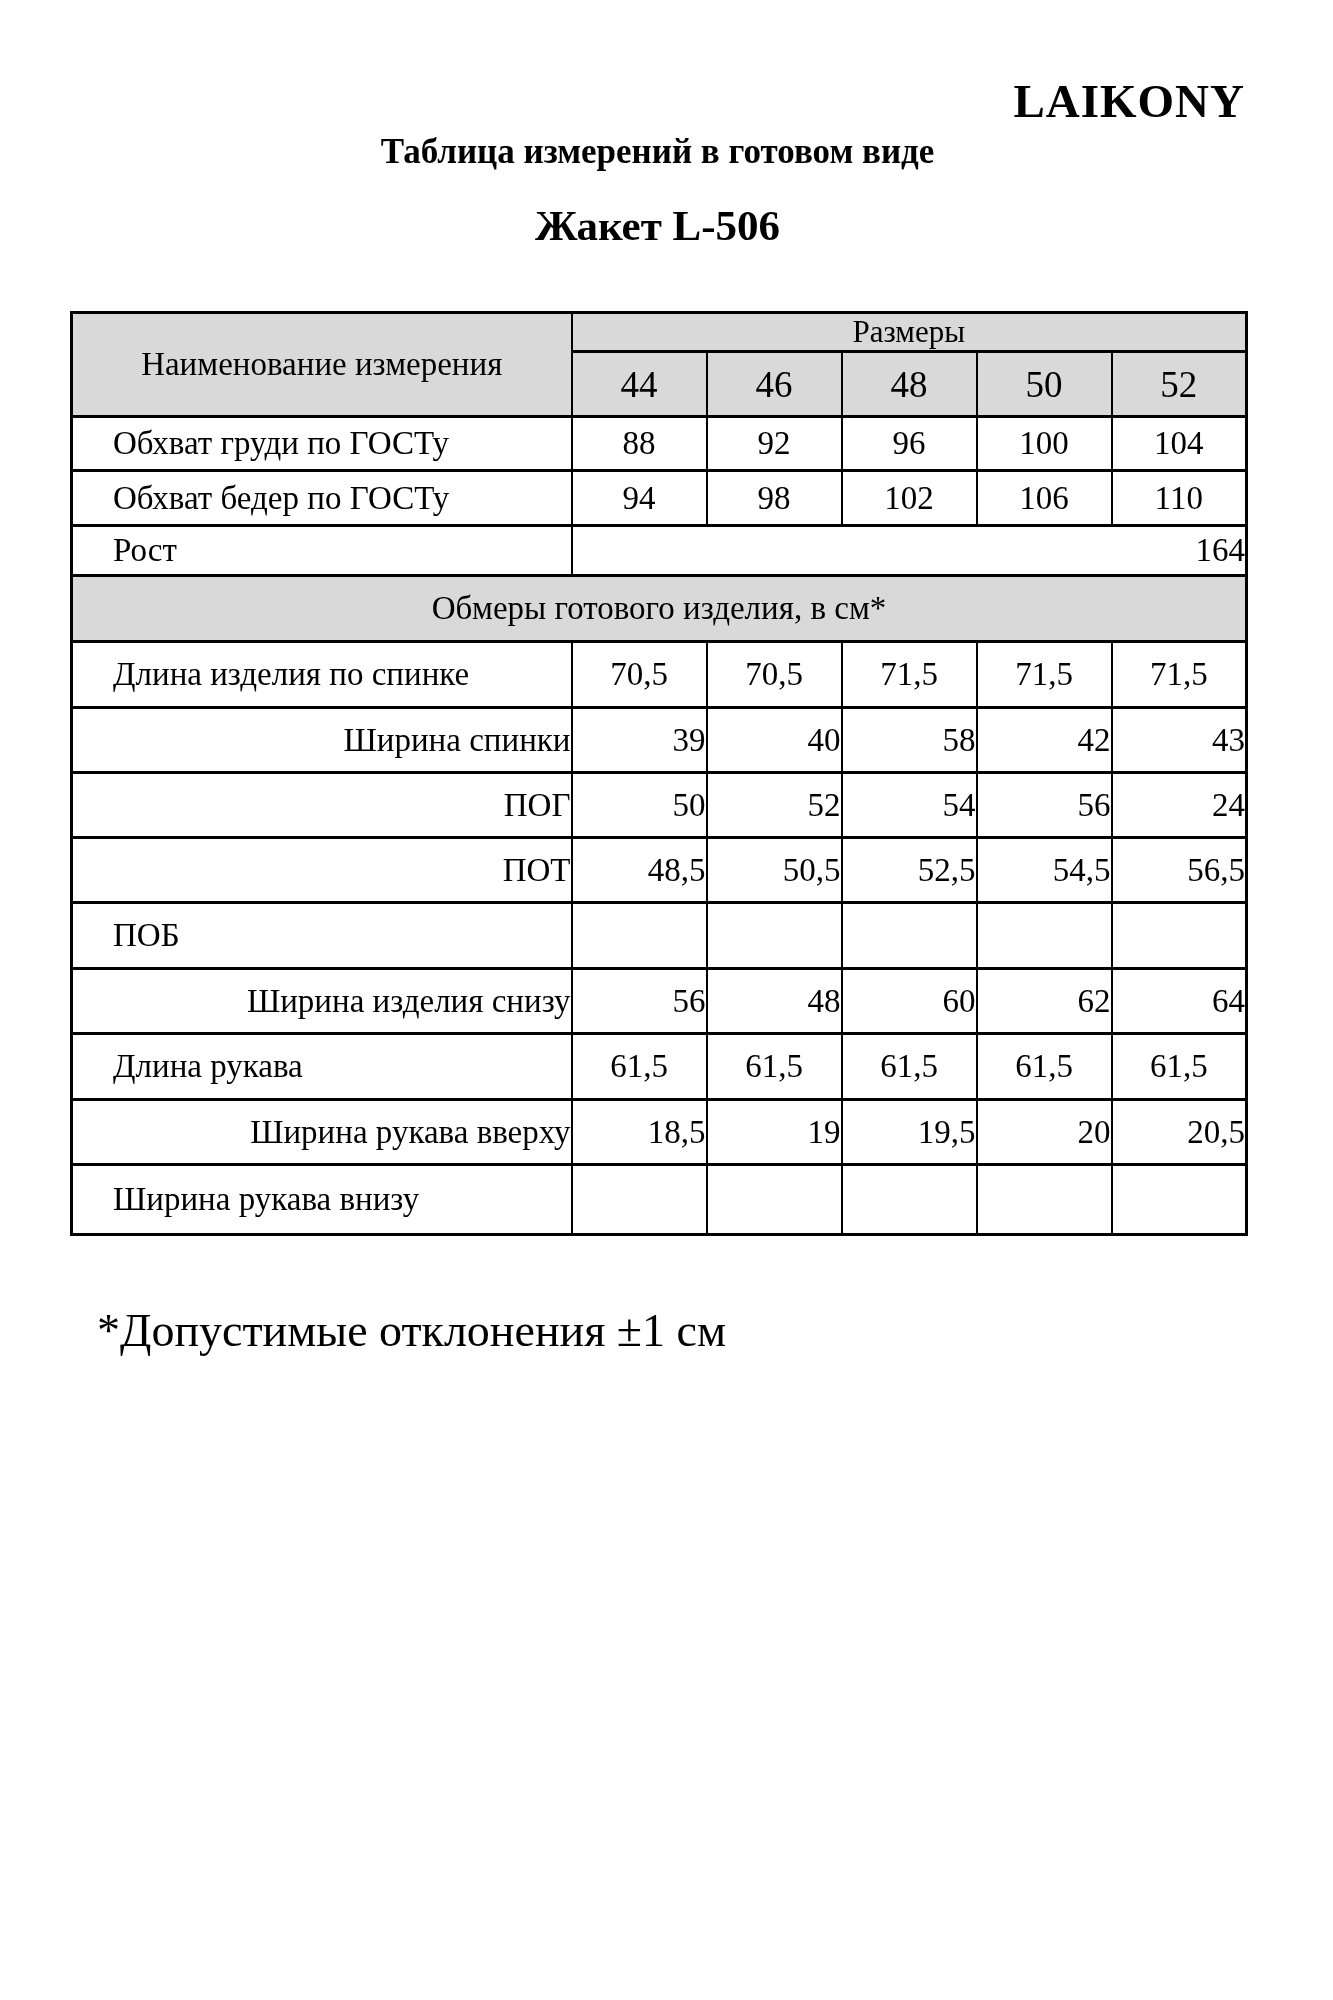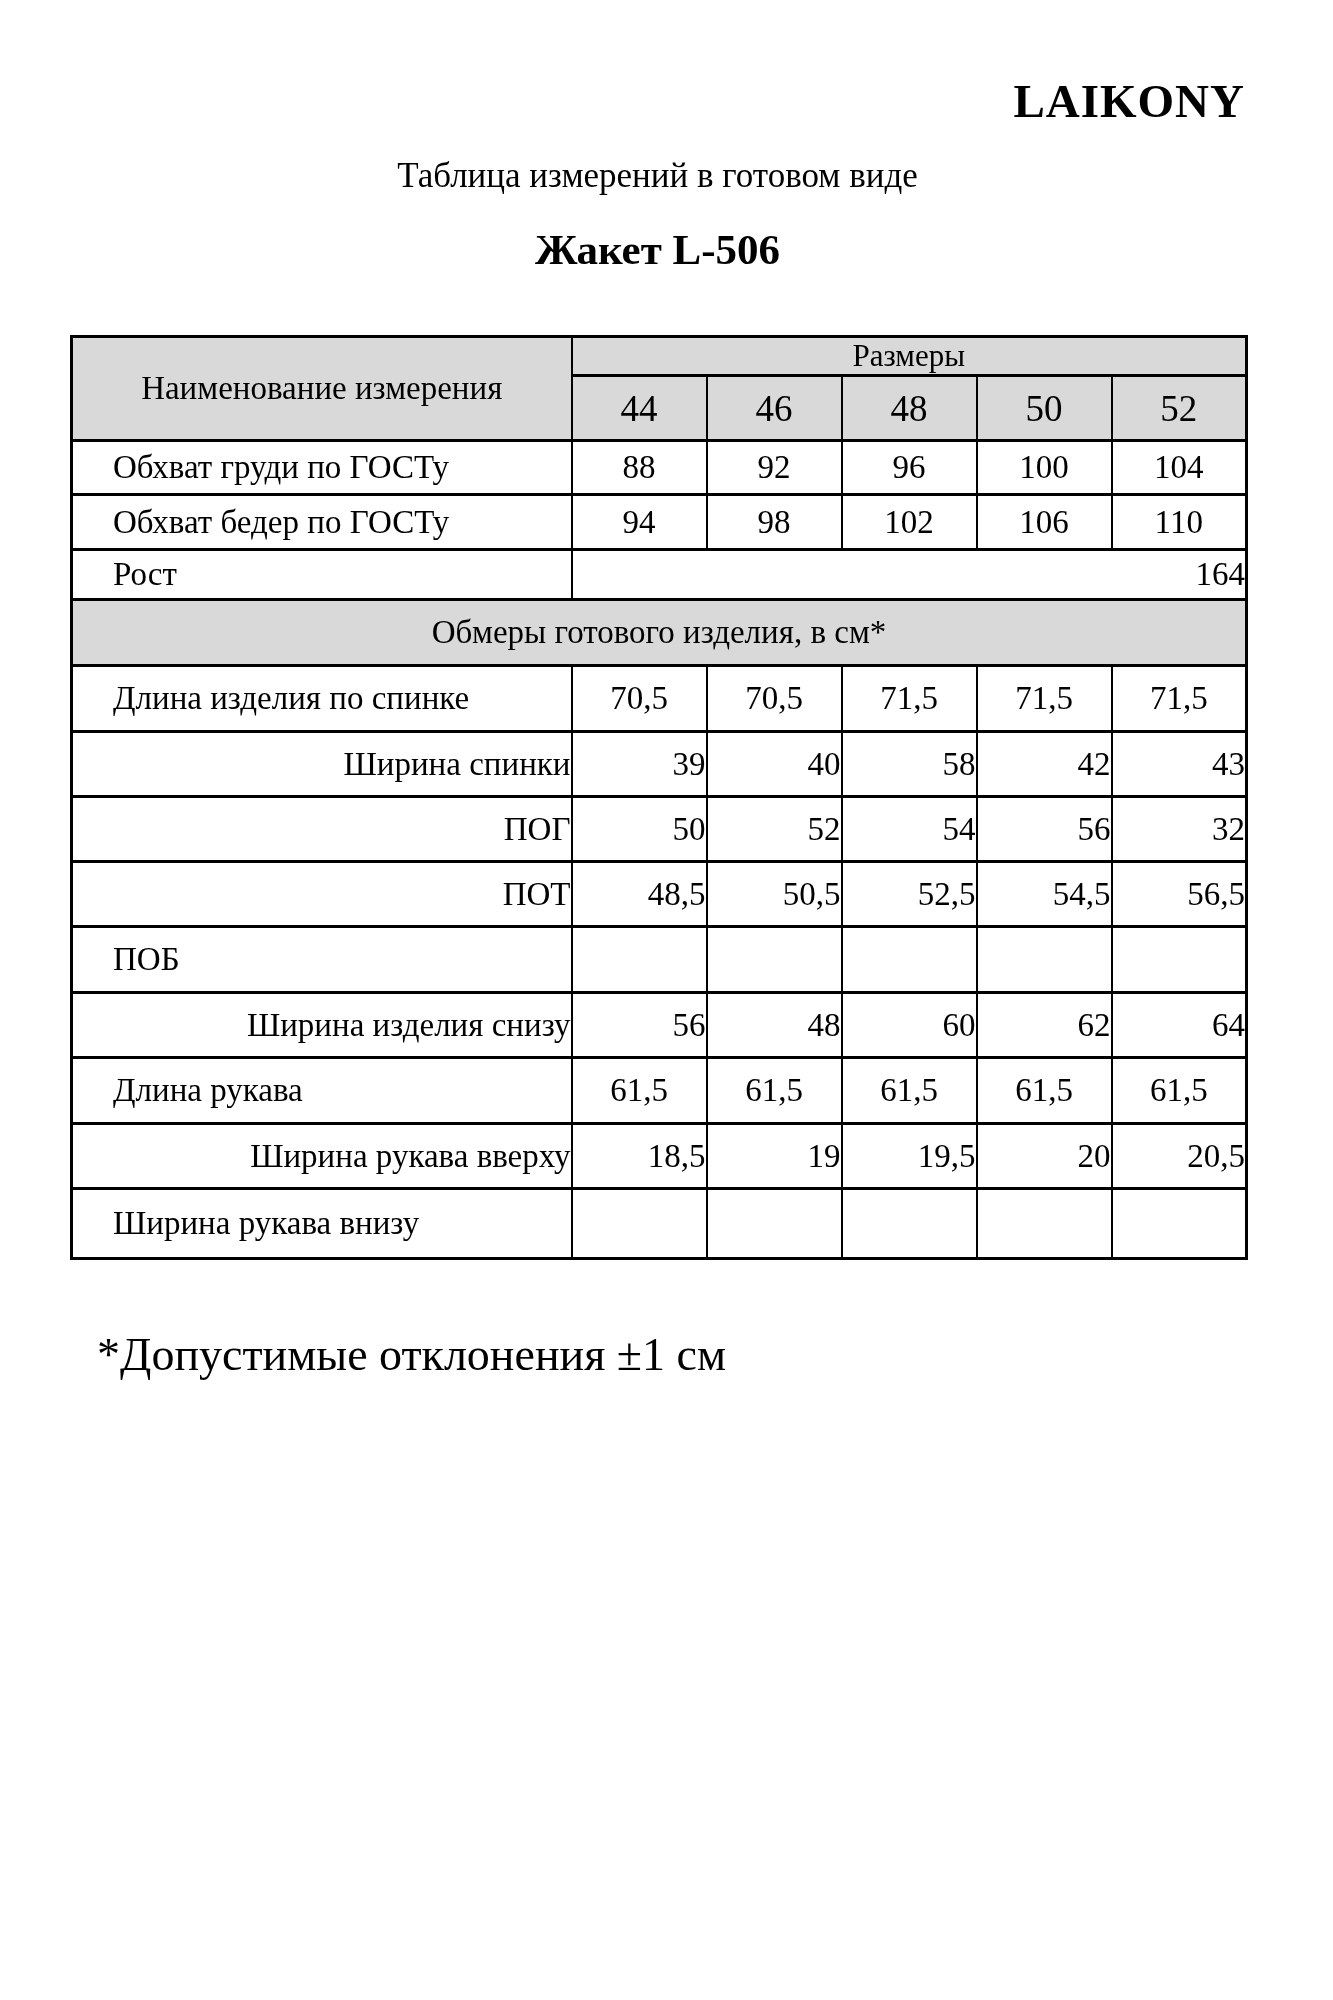--- a/index.html
+++ b/index.html
@@ -20,24 +20,23 @@
   }
   .brand-title {
     margin-top: 72px;
     text-align: right;
     font-size: 47px;
     font-weight: bold;
     letter-spacing: 1px;
     line-height: 1.25;
   }
   .doc-subtitle {
-    margin-top: 24px;
     text-align: center;
     font-size: 35px;
-    font-weight: normal;
+    font-weight: bold;
     line-height: 1.2;
   }
   .product-title {
     margin-top: 27px;
     text-align: center;
     font-size: 43px;
     font-weight: bold;
     line-height: 1.2;
   }
   table.size-table {
@@ -170,21 +169,21 @@
         <td class="val">58</td>
         <td class="val">42</td>
         <td class="val">43</td>
       </tr>
       <tr class="r-65">
         <td class="name-col">ПОГ</td>
         <td class="val">50</td>
         <td class="val">52</td>
         <td class="val">54</td>
         <td class="val">56</td>
-        <td class="val">32</td>
+        <td class="val">24</td>
       </tr>
       <tr class="r-65">
         <td class="name-col">ПОТ</td>
         <td class="val">48,5</td>
         <td class="val">50,5</td>
         <td class="val">52,5</td>
         <td class="val">54,5</td>
         <td class="val">56,5</td>
       </tr>
       <tr class="r-66">

